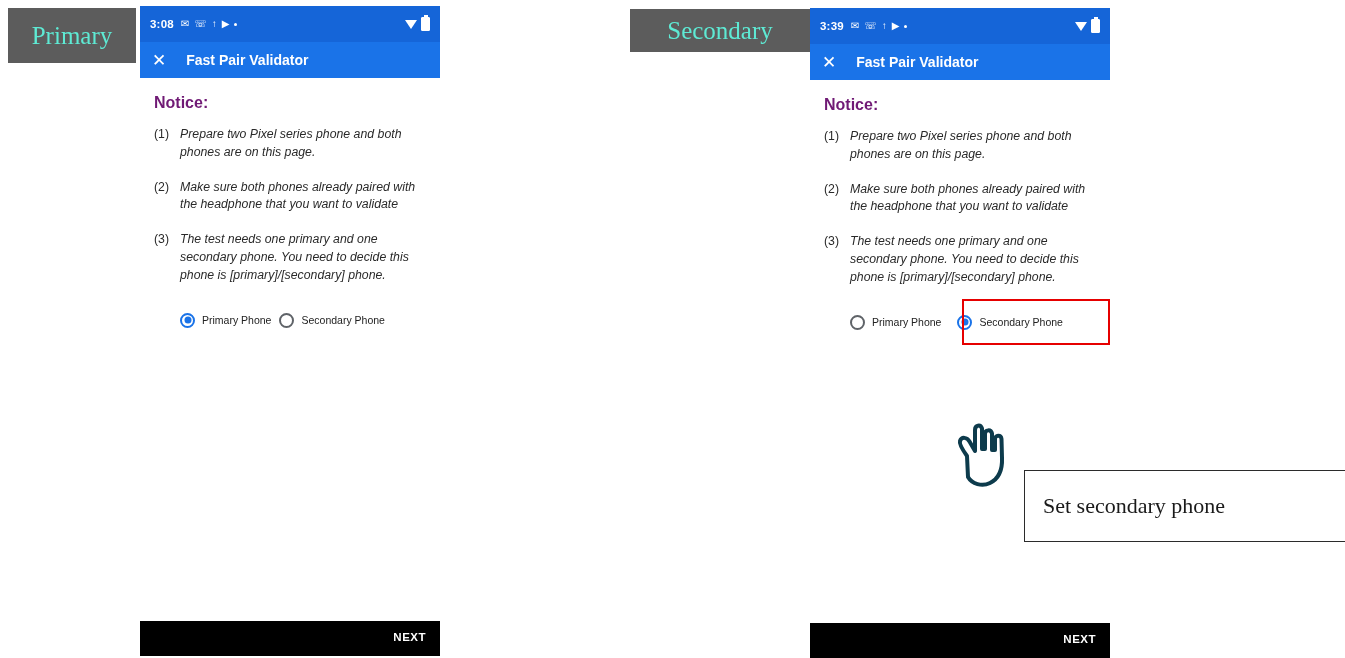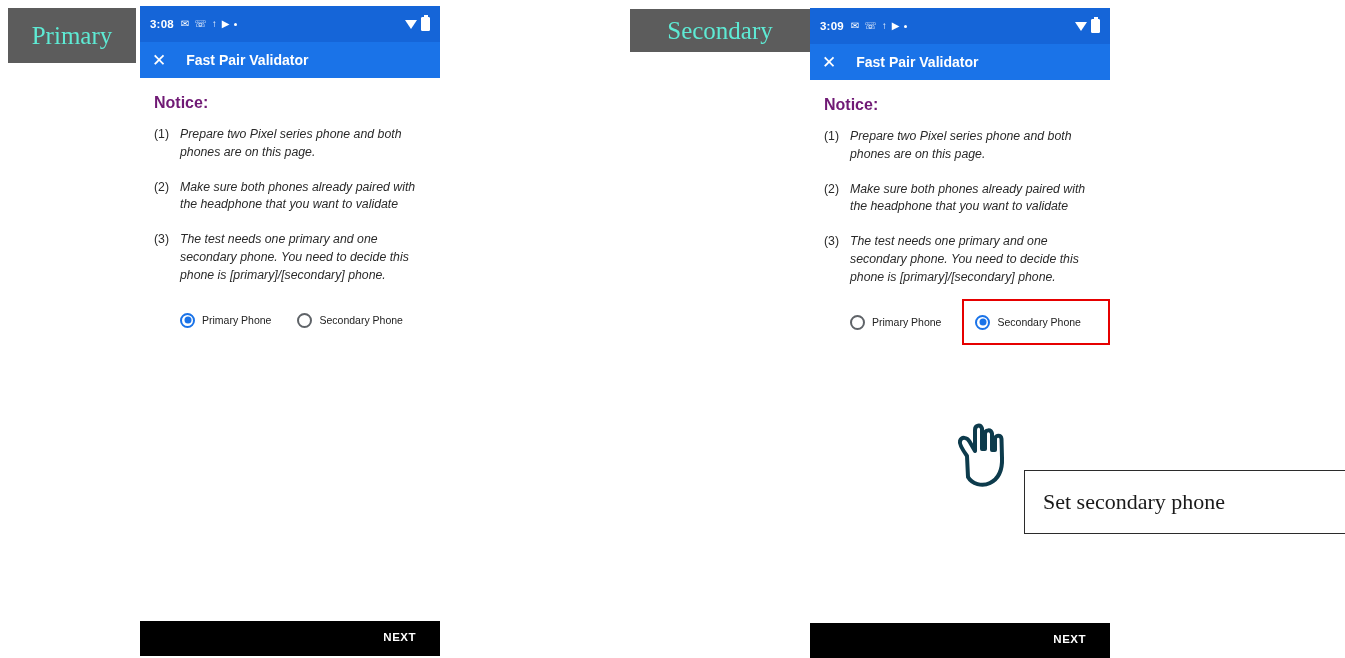--- a/index.html
+++ b/index.html
@@ -133,21 +133,20 @@
   .notice-item .txt {
     flex: 1;
     font-style: italic;
   }
 
   .radio-row {
     display: flex;
     align-items: center;
     margin-top: 26px;
     padding-left: 22px;
-    gap: 18px;
     position: relative;
   }
   .radio-opt {
     display: flex;
     align-items: center;
     gap: 7px;
     font-size: 10.5px;
     color: #222;
     cursor: pointer;
     padding: 2px 4px;
@@ -180,21 +179,21 @@
     pointer-events: none;
   }
 
   
   .next-bar {
     height: 32px;
     background: #000000;
     display: flex;
     align-items: center;
     justify-content: flex-end;
-    padding-right: 24px;
+    padding-right: 14px;
     box-sizing: border-box;
   }
   .next-bar .next {
     color: #ffffff;
     font-size: 11.5px;
     font-weight: bold;
     letter-spacing: .5px;
     cursor: pointer;
   }
   .navbar {
@@ -217,21 +216,21 @@
     font-family: "Liberation Serif", serif;
   }
   .tag.primary-tag { left: 8px; top: 8px; width: 128px; height: 55px; }
   .tag.secondary-tag { left: 630px; top: 9px; width: 180px; height: 43px; }
 
   .callout {
     position: absolute;
     left: 1024px;
     top: 470px;
     width: 322px;
-    height: 64px;
+    height: 72px;
     background: #ffffff;
     border: 1.5px solid #2b2b2b;
     display: flex;
     align-items: center;
     padding-left: 18px;
     box-sizing: border-box;
     font-size: 22px;
     color: #1a1a1a;
     font-family: "Liberation Serif", serif;
   }
@@ -304,21 +303,21 @@
   <div class="navbar">
     
     
     
   </div>
 </div>
 
 <div class="phone secondary">
 
   <div class="statusbar">
-    <span class="status-time">3:09</span>
+    <span class="status-time">3:39</span>
     <span class="status-icons-left">
       <span>✉</span>
       <span>☏</span>
       <span>↑</span>
       <span>▶</span>
       <span class="sdot"></span>
     </span>
     <span class="status-right">
       <span class="wifi-tri"></span>
       <span class="batt"></span>

